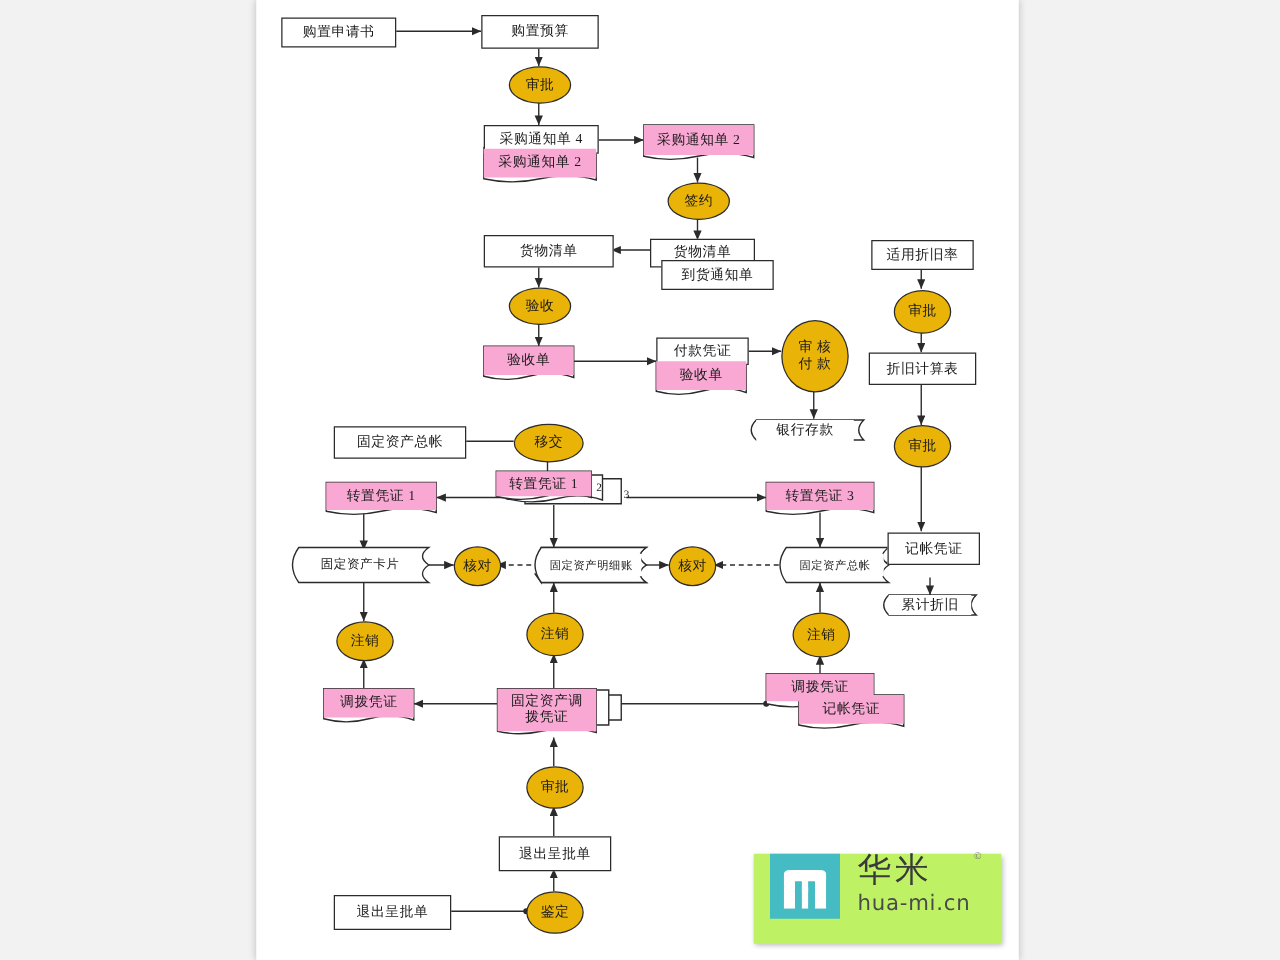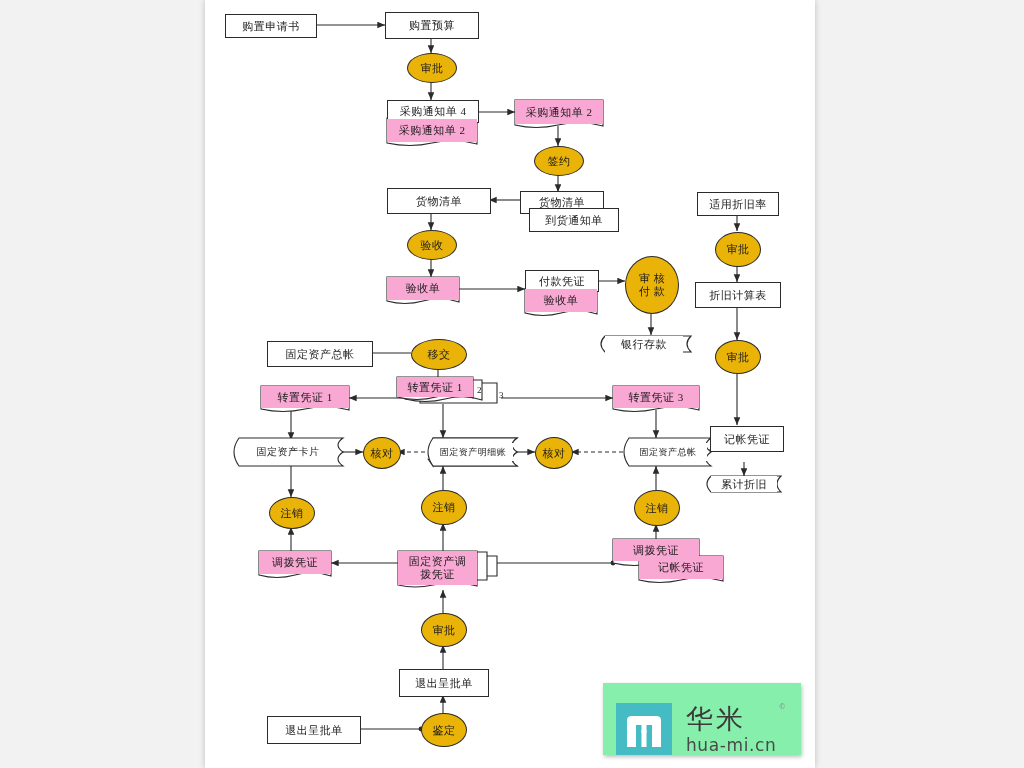--- a/index.html
+++ b/index.html
@@ -38,24 +38,24 @@
   .doc{background:#f9a8d4;}
   .doc > .lbl{position:relative;z-index:2;}
   .ledger{background:#fff;}
   .ledger > .lbl{position:relative;z-index:2;}
   .stacknum{
     position:absolute;font-size:9px;color:#1a1a1a;z-index:4;
   }
   
   #logo{
     position:absolute;left:398px;top:683px;width:198px;height:72px;
-    background:#86efac;
+    background:#bef264;
     box-shadow:1px 2px 4px rgba(0,0,0,.25);
     z-index:9;
-    display:flex;align-items:flex-end;
+    display:flex;align-items:flex-start;
   }
   #logo-mark{
     width:56px;height:52px;margin-left:13px;background:#45bcc4;
     position:relative;
   }
   #logo-mark .m-shape{
     position:absolute;left:11px;top:13px;width:34px;height:31px;
   }
   #logo-words{
     margin-left:14px;display:flex;flex-direction:column;

